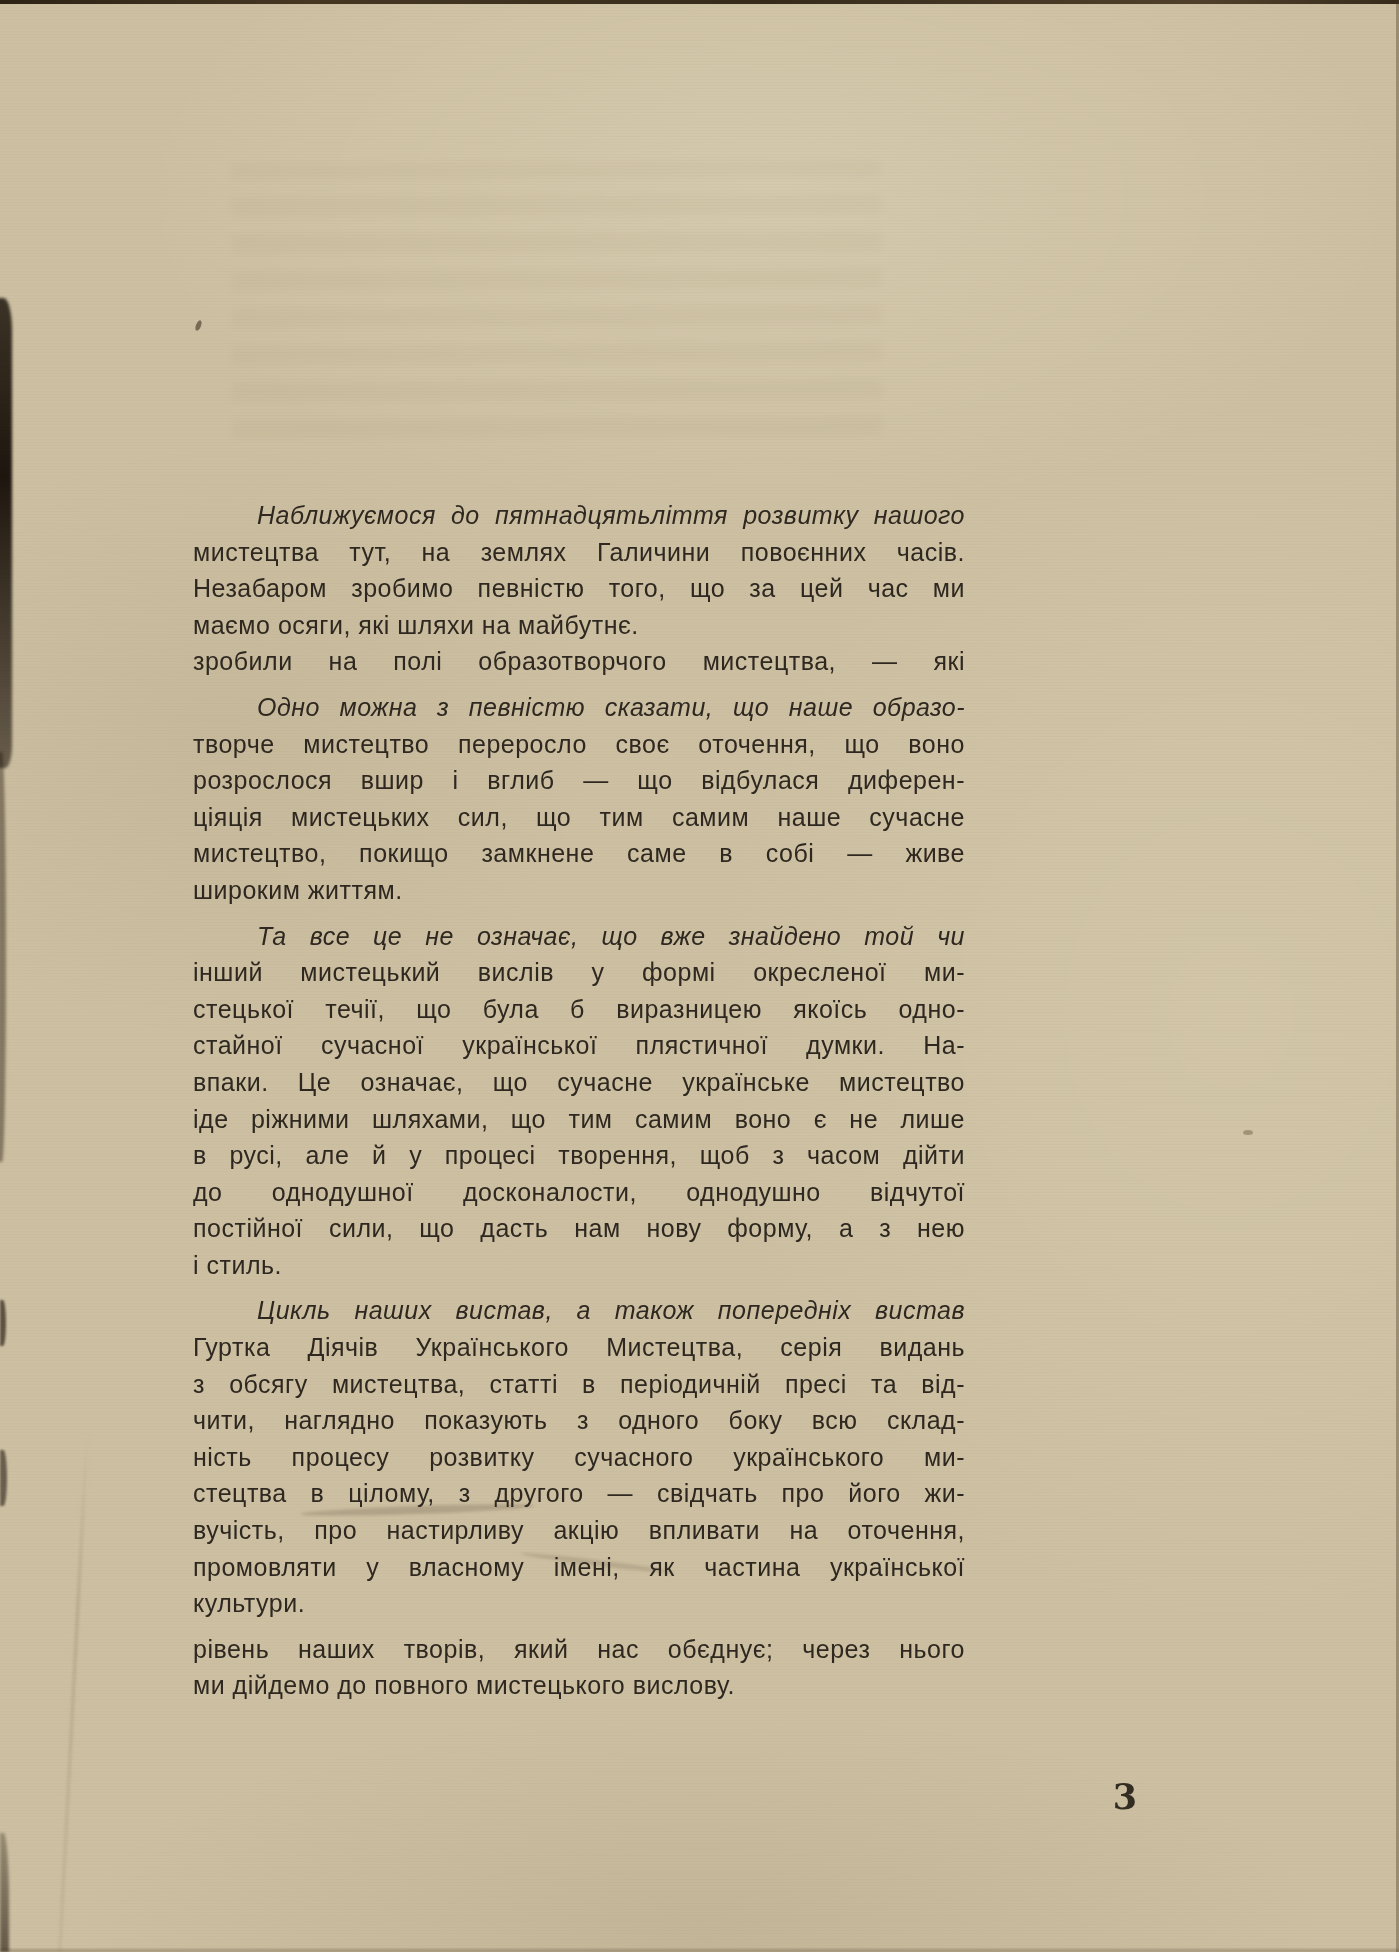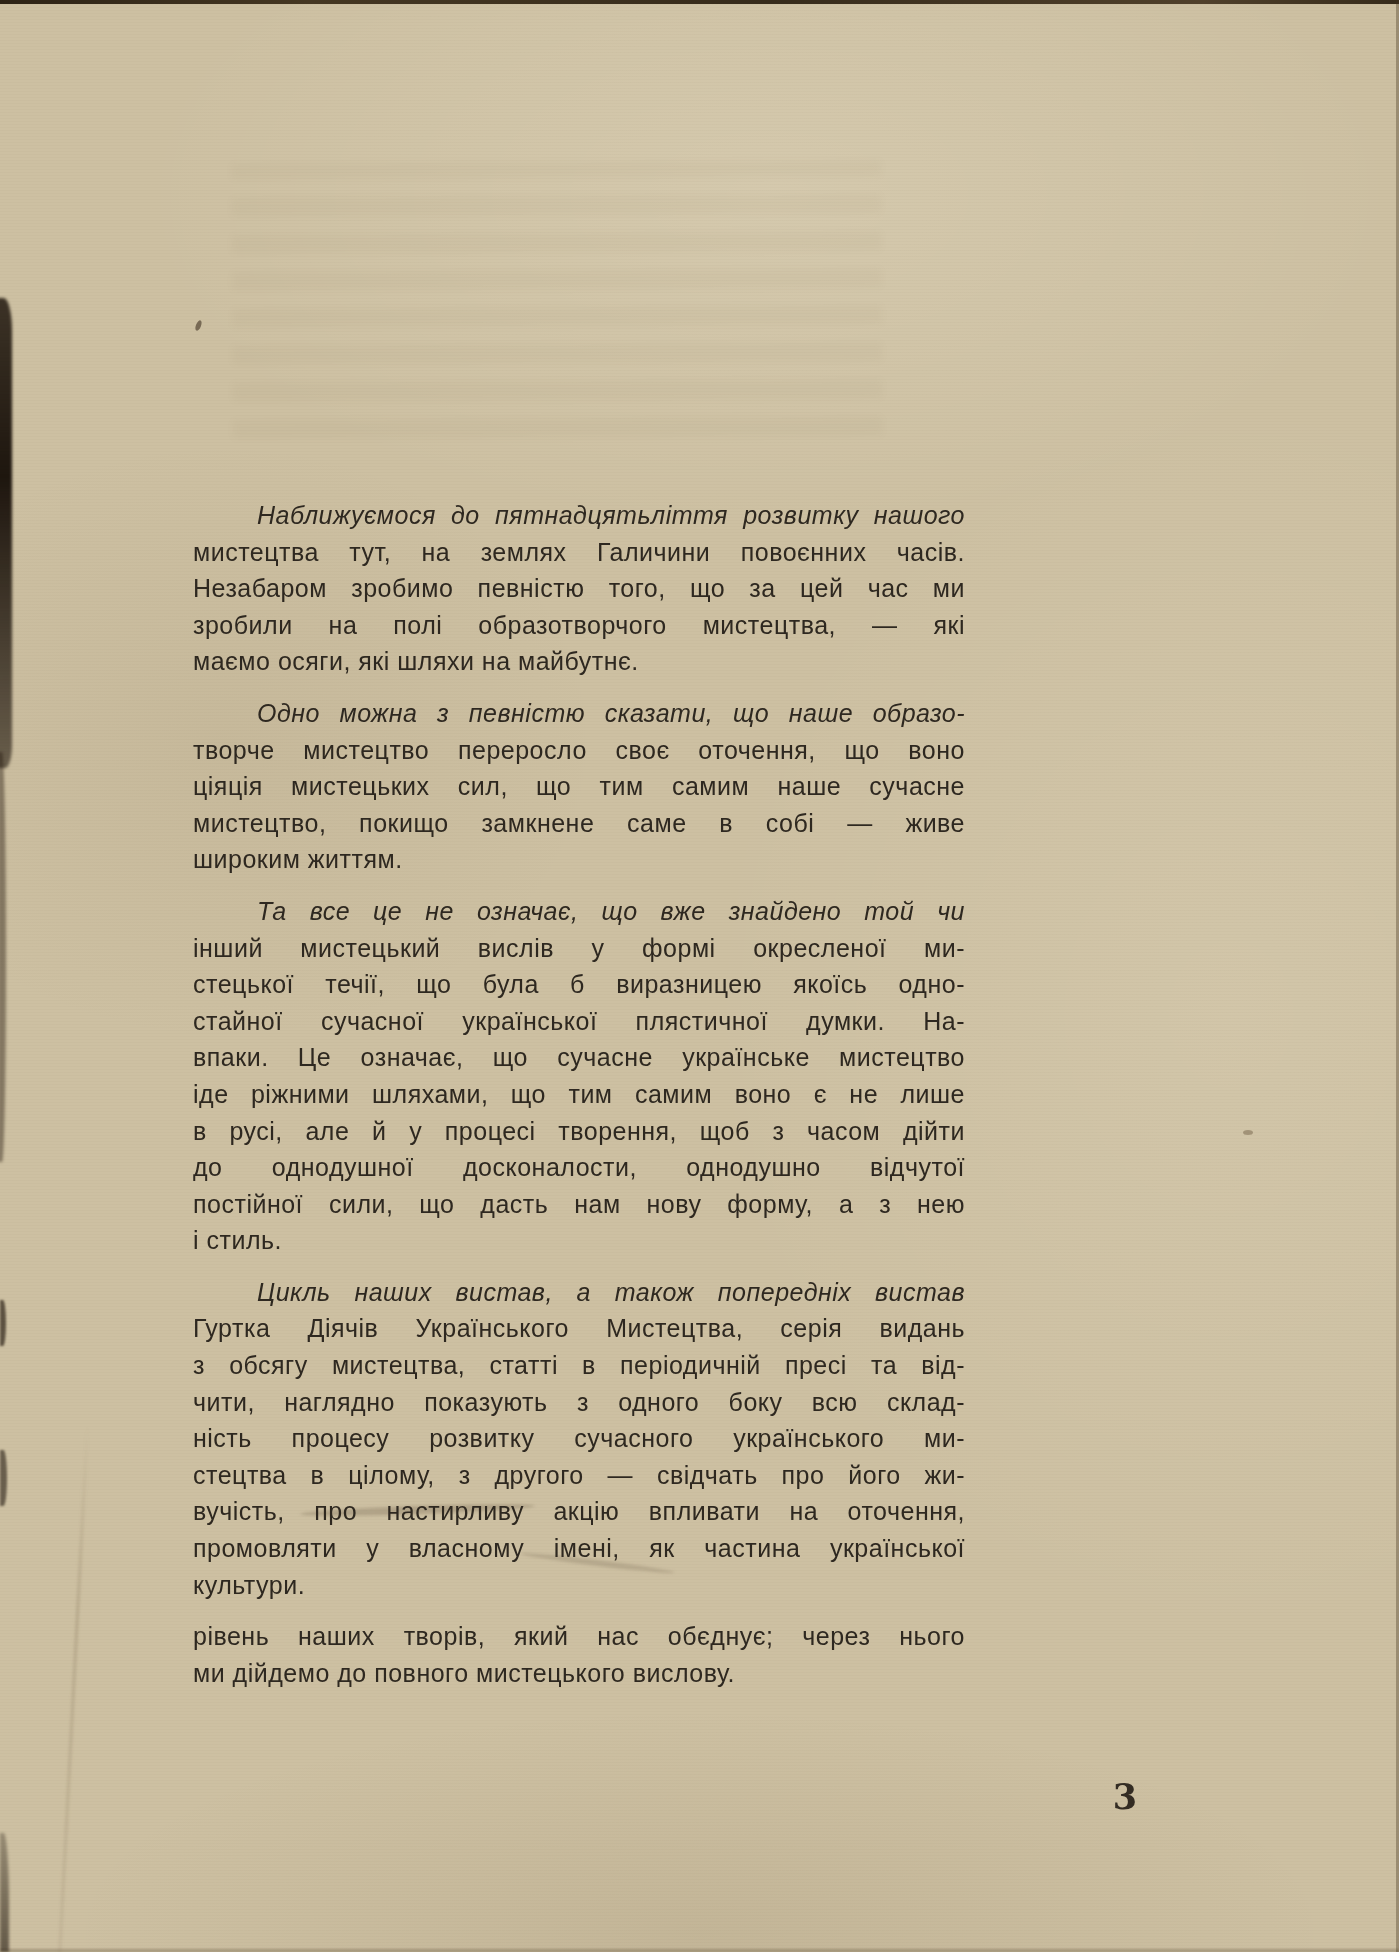--- a/index.html
+++ b/index.html
@@ -69,21 +69,21 @@
     background: linear-gradient(to bottom, rgba(100,82,56,0), rgba(100,82,56,.22) 35%, rgba(100,82,56,.10));
     transform: rotate(3deg); filter: blur(1.5px); }
 
   
   .textblock {
     position:absolute; left:193px; top:497px; width:772px;
     color:#2e2820;
     font-size:25px; letter-spacing:.5px;
     -webkit-font-smoothing: antialiased;
   }
-  .para + .para { margin-top:15px; }
+  .para + .para { margin-top:9px; }
   .line {
     height:36.6px; line-height:36.6px;
     text-align: justify; text-align-last: justify;
     overflow:hidden;
   }
   .line.first { padding-left:64px;font-style:italic; }
   .line.last  { text-align-last:left; }
 
   .pagenum {
     position:absolute; left:1100px; top:1776px; width:50px;
@@ -111,26 +111,27 @@
   <div class="speck2"></div>
   <div class="smudge1"></div>
   <div class="smudge2"></div>
   <div class="crease"></div>
 
   <div class="textblock">
       <div class="para">
         <div class="line first">Наближуємося до пятнадцятьліття розвитку нашого</div>
         <div class="line">мистецтва тут, на землях Галичини повоєнних часів.</div>
         <div class="line">Незабаром зробимо певністю того, що за цей час ми</div>
+        <div class="line last">маємо осяги, які шляхи на майбутнє.</div>
         <div class="line">зробили на полі образотворчого мистецтва, — які</div>
-        <div class="line last">маємо осяги, які шляхи на майбутнє.</div>
       </div>
       <div class="para">
         <div class="line first">Одно можна з певністю сказати, що наше образо-</div>
         <div class="line">творче мистецтво переросло своє оточення, що воно</div>
+        <div class="line">розрослося вшир і вглиб — що відбулася диферен-</div>
         <div class="line">ціяція мистецьких сил, що тим самим наше сучасне</div>
         <div class="line">мистецтво, покищо замкнене саме в собі — живе</div>
         <div class="line last">широким життям.</div>
       </div>
       <div class="para">
         <div class="line first">Та все це не означає, що вже знайдено той чи</div>
         <div class="line">інший мистецький вислів у формі окресленої ми-</div>
         <div class="line">стецької течії, що була б виразницею якоїсь одно-</div>
         <div class="line">стайної сучасної української плястичної думки. На-</div>
         <div class="line">впаки. Це означає, що сучасне українське мистецтво</div>

